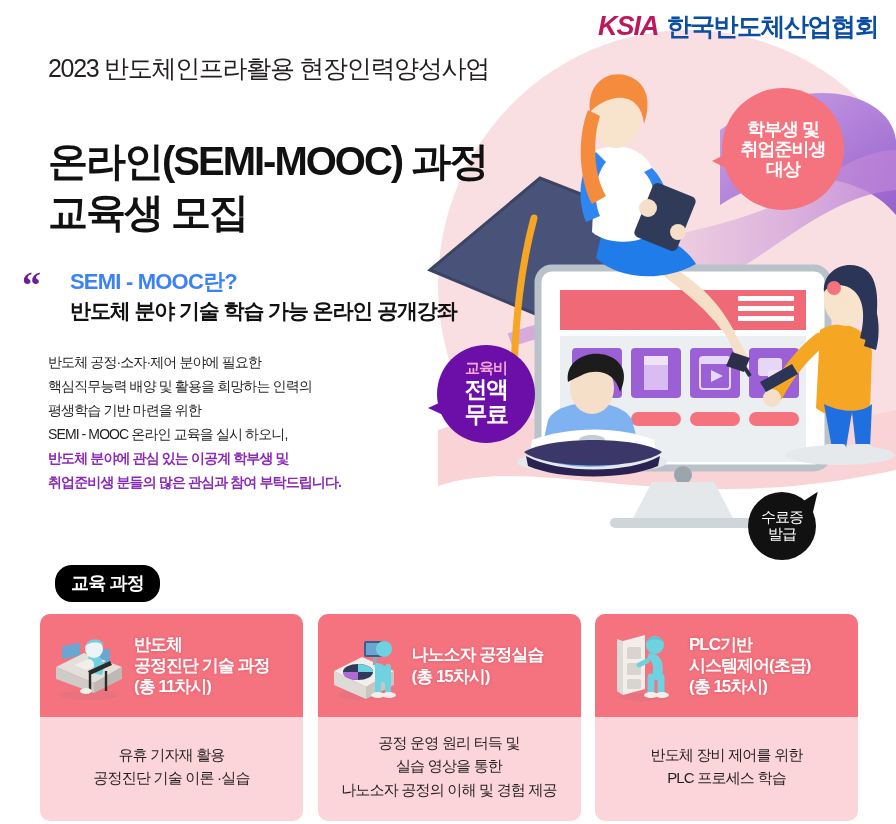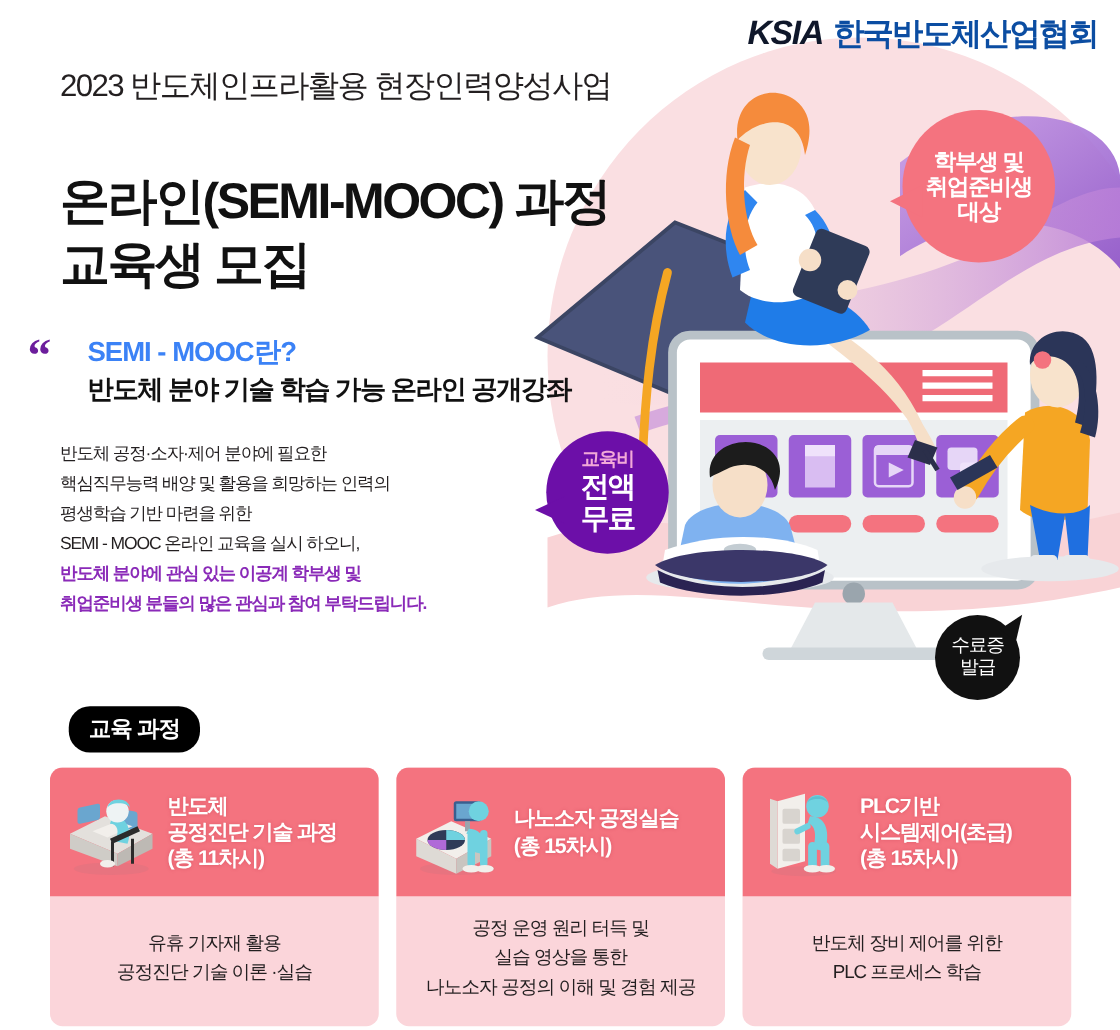--- a/index.html
+++ b/index.html
@@ -16,21 +16,21 @@
     overflow: hidden;
   }
 
   
   .logo-wrap {
     position: absolute; top: 10px; right: 18px;
     display: flex; align-items: center; gap: 8px;
   }
   .logo-mark {
     font-size: 27px; font-weight: bold; letter-spacing: -1px;
-    color: #0f172a; font-style: italic;
+    color: #be185d; font-style: italic;
     font-family: "Liberation Sans", sans-serif;
   }
   .logo-text {
     font-size: 25px; font-weight: bold; color: #0b4da2;
     letter-spacing: -1.5px;
   }
 
   
   .art { position: absolute; top: 0; left: 420px; width: 476px; height: 600px; }
 
@@ -134,21 +134,21 @@
     position: absolute; left: 55px; top: 565px;
     background: #000000; color: #ffffff;
     font-size: 18px; font-weight: bold; letter-spacing: -0.8px;
     padding: 6px 16px 7px 16px;
     border-radius: 17px;
   }
 
   
   .cards {
     position: absolute; left: 40px; top: 614px;
-    width: 818px; display: flex; gap: 14px;
+    width: 818px; display: flex; gap: 14px; justify-content: space-between;
   }
   .card {
     width: 263px; border-radius: 10px; overflow: hidden;
     background: #fbd5da;
     display: flex; flex-direction: column;
   }
   .card-head {
     background: #f4737f; height: 103px;
     display: flex; align-items: center; gap: 6px;
     padding: 0 8px 0 10px;

